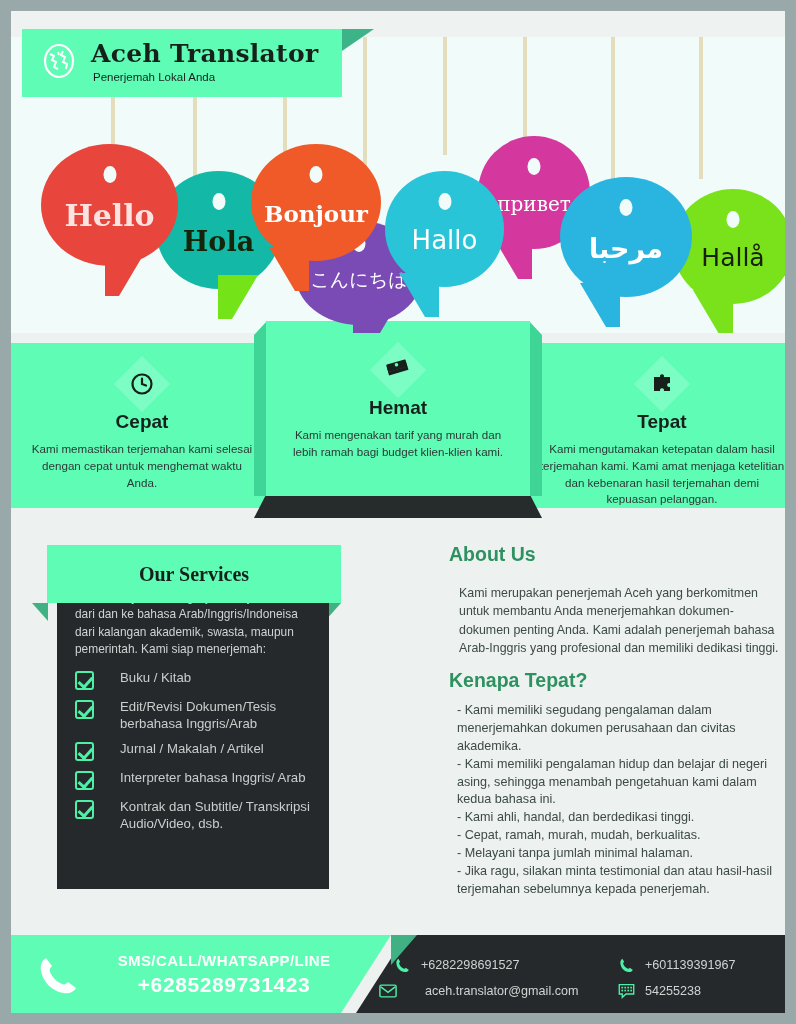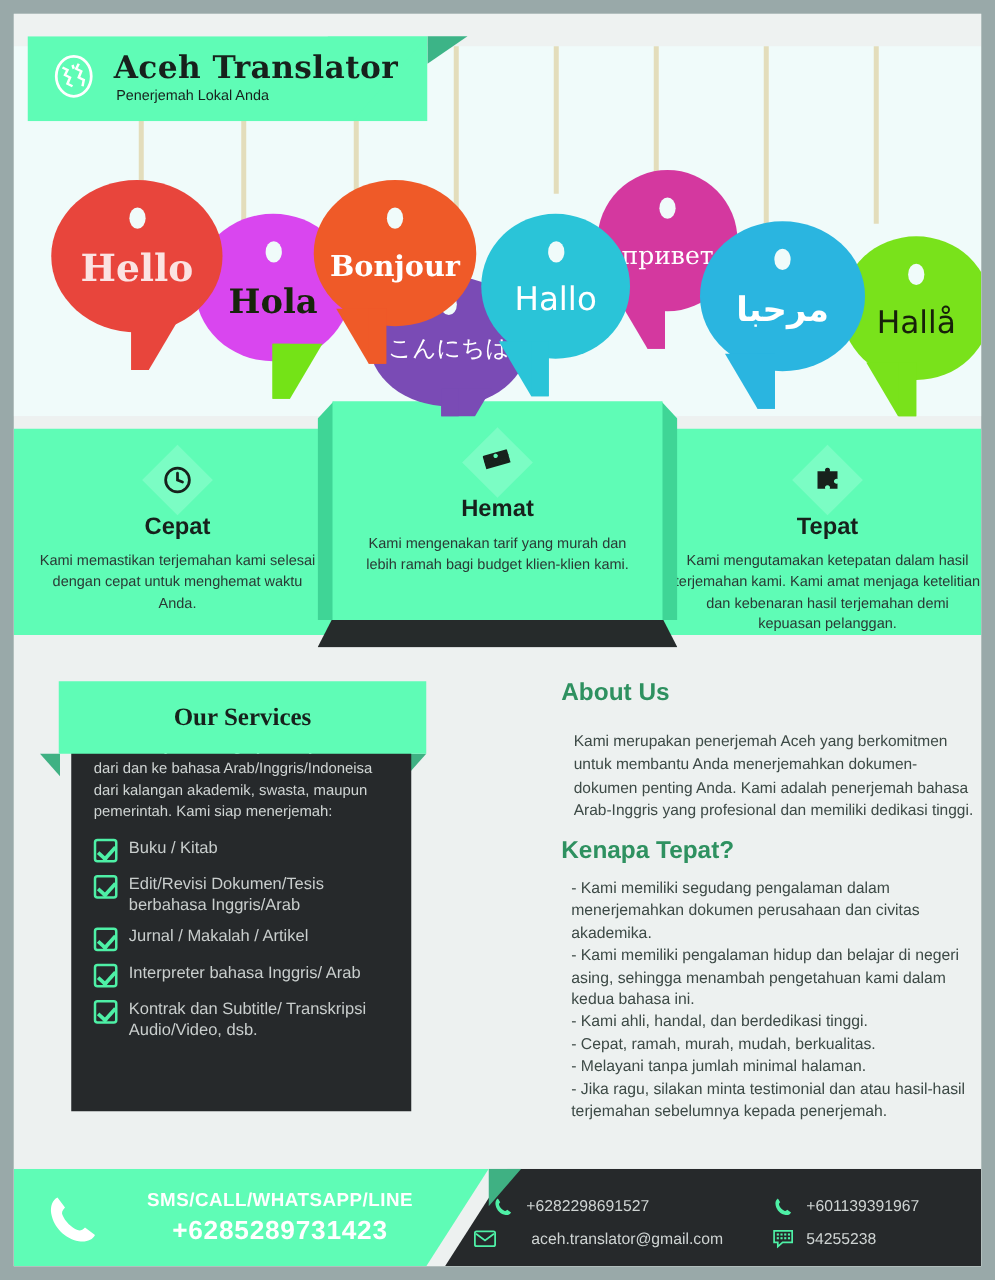--- a/index.html
+++ b/index.html
@@ -234,21 +234,21 @@
   }
   .svc-intro {
     color: #cfd4d3;
     font-size: 11.9px;
     line-height: 1.45;
     margin-bottom: 12px;
   }
   .svc-item {
     display: flex;
     align-items: flex-start;
-    gap: 9px;
+    gap: 26px;
     margin-bottom: 9px;
   }
   .chk {
     flex: 0 0 auto;
     width: 19px; height: 19px;
     border: 2px solid #4ef0a6;
     border-radius: 3px;
     position: relative;
     margin-top: 1px;
   }
@@ -403,21 +403,21 @@
       </div>
       <div class="hdr-title">Aceh Translator</div>
       <div class="hdr-sub">Penerjemah Lokal Anda</div>
 
       <div id="bubbles">
           <div class="bubble" style="left: 30px; top: 133px; width: 137px; height: 122px; background: rgb(232, 69, 60); z-index: 9;">
             <div class="tail" style="left: 64px; top: 108px; border-left: 14px solid rgb(232, 69, 60); border-right: 26px solid transparent; border-top: 44px solid rgb(232, 69, 60);"></div>
             <div class="hole" style="top: 22px;"></div>
             <span class="btxt" style="color: rgb(251, 227, 226); font-family: &quot;DejaVu Serif&quot;, serif; font-size: 30px; font-weight: bold; margin-top: 22px;">Hello</span>
           </div>
-          <div class="bubble" style="left: 145px; top: 160px; width: 125px; height: 118px; background: #d946ef; z-index: 8;">
+          <div class="bubble" style="left: 145px; top: 160px; width: 125px; height: 118px; background: #14b8a6; z-index: 8;">
             <div class="tail" style="left: 62px; top: 104px; border-left: 14px solid rgb(116, 227, 23); border-right: 26px solid transparent; border-top: 44px solid rgb(116, 227, 23);"></div>
             <div class="hole" style="top: 22px;"></div>
             <span class="btxt" style="color: rgb(22, 37, 10); font-family: &quot;DejaVu Serif&quot;, serif; font-size: 27px; font-weight: bold; margin-top: 22px;">Hola</span>
           </div>
           <div class="bubble" style="left: 240px; top: 133px; width: 130px; height: 117px; background: rgb(239, 90, 40); z-index: 10;">
             <div class="tail" style="left: 18px; top: 103px; border-right: 14px solid rgb(239, 90, 40); border-left: 26px solid transparent; border-top: 44px solid rgb(239, 90, 40);"></div>
             <div class="hole" style="top: 22px;"></div>
             <span class="btxt" style="color: rgb(255, 255, 255); font-family: &quot;DejaVu Serif&quot;, serif; font-size: 23px; font-weight: bold; margin-top: 22px;">Bonjour</span>
           </div>
           <div class="bubble" style="left: 284px; top: 210px; width: 128px; height: 104px; background: rgb(122, 75, 181); z-index: 7;">

